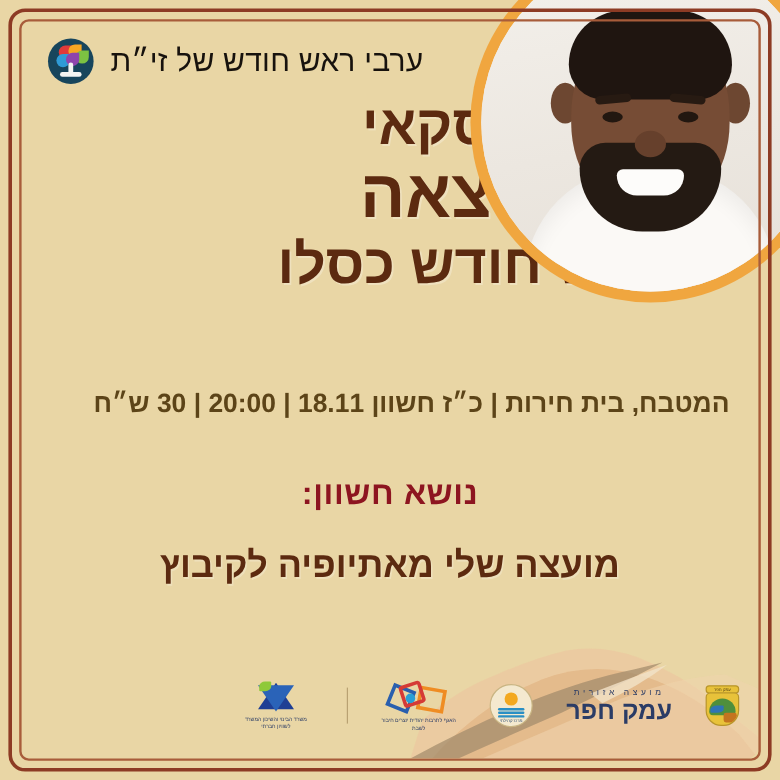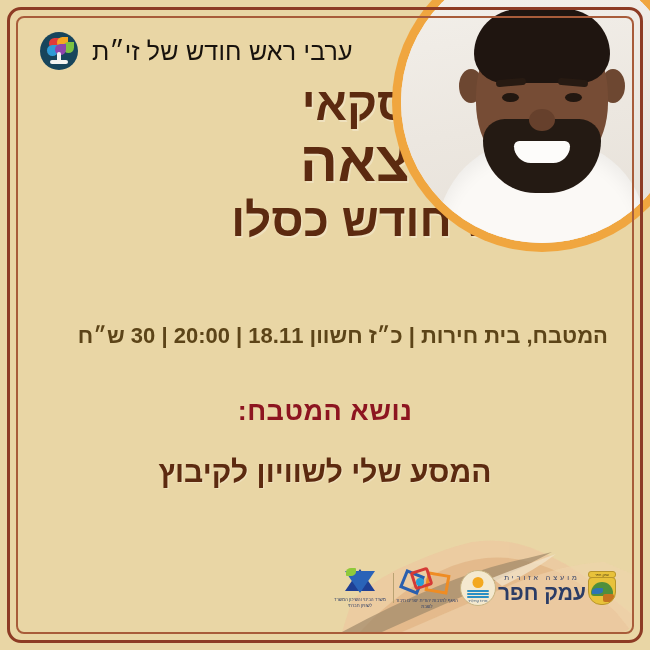--- a/index.html
+++ b/index.html
@@ -317,21 +317,21 @@
   }
 
   
   .footer {
     position: absolute;
     bottom: 22px;
     right: 16px;
     display: flex;
     flex-direction: row-reverse;
     align-items: center;
-    gap: 2px;
+    gap: 28px;
     z-index: 5;
   }
   .logo-cell {
     display: flex;
     flex-direction: column;
     align-items: center;
     justify-content: center;
   }
   .logo-divider {
     width: 1px;
@@ -515,22 +515,22 @@
     </div>
 
     <div class="headline">
       <div class="hl-line hl-1">גיא רסקאי</div>
       <div class="hl-line hl-2">בהרצאה</div>
       <div class="hl-line hl-3">לראש חודש כסלו</div>
     </div>
 
     <div class="details">המטבח, בית חירות | כ״ז חשוון 18.11 | 20:00 | 30 ש״ח</div>
 
-    <div class="topic-label">נושא המטבח:</div>
-    <div class="topic-text">המסע שלי לשוויון לקיבוץ</div>
+    <div class="topic-label">נושא חשוון:</div>
+    <div class="topic-text">מועצה שלי מאתיופיה לקיבוץ</div>
 
     <div class="footer">
 
       <div class="logo-cell">
         <div class="star-logo">
           <span class="tri up"></span>
           <span class="tri down"></span>
           <span class="sprig"></span>
         </div>
         <div class="logo-cap">משרד הבינוי והשיכון

